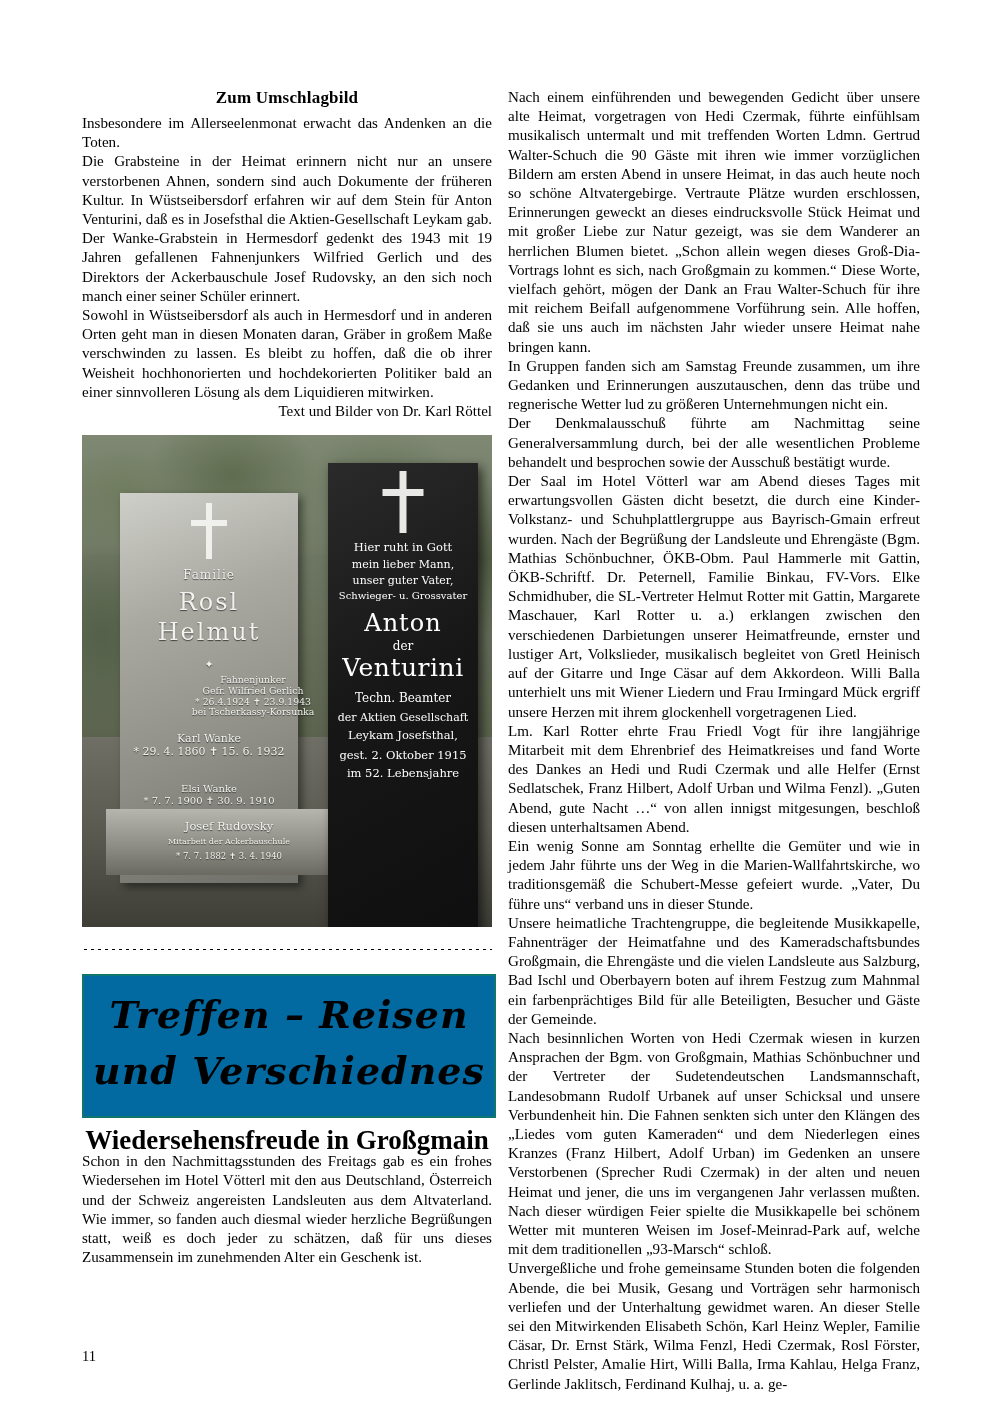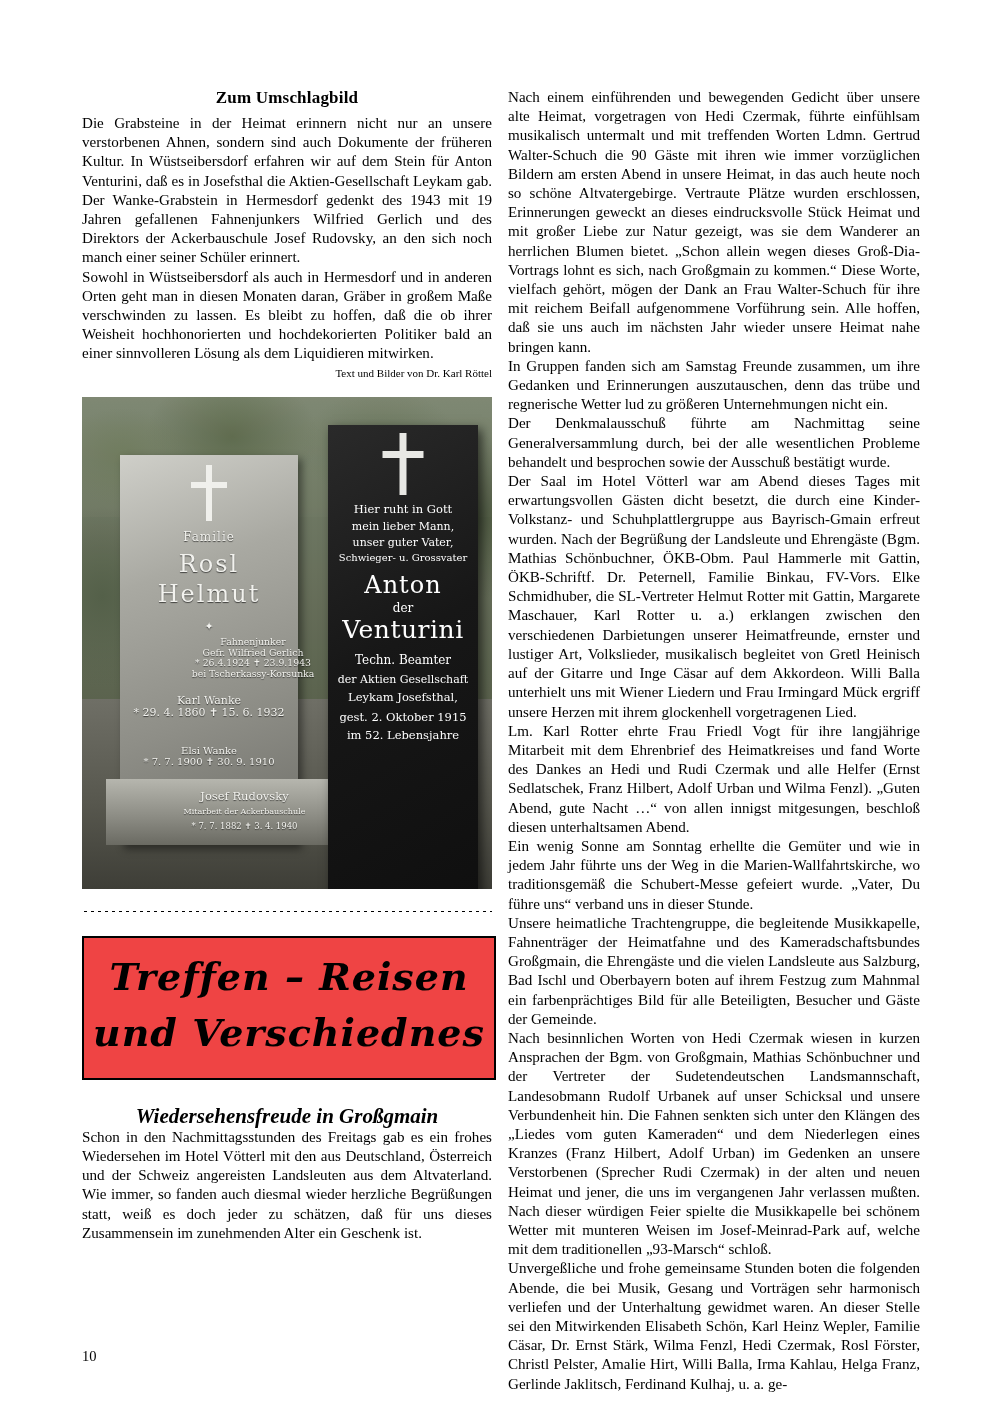--- a/index.html
+++ b/index.html
@@ -34,21 +34,21 @@
   p.body {
     font-size: 15.1px;
     line-height: 19.2px;
     text-align: justify;
     margin: 0;
     text-indent: 0;
     hyphens: auto;
   }
   p.body + p.body { margin-top: 0px; }
   p.signature {
-    font-size: 11px;
+    font-size: 15px;
     line-height: 19.2px;
     text-align: right;
     margin: 0;
   }
 
   
   .photo {
     position: relative;
     margin-top: 14px;
     width: 410px;
@@ -114,24 +114,23 @@
   }
   .sl-fam { top: 76px; font-size: 12px; letter-spacing: 1px; }
   .sl-name1 { top: 96px; font-size: 24px; letter-spacing: 2px; }
   .sl-name2 { top: 126px; font-size: 24px; letter-spacing: 2px; }
   .sl-rule { top: 166px; font-size: 11px; }
   .sl-blk1 { top: 182px; font-size: 9.3px; padding-left: 44px; }
   .sl-blk2 { top: 240px; font-size: 11px; }
   .sl-blk3 { top: 290px; font-size: 10px; }
   .stone-left .base {
     position: absolute;
-    left: -14px; bottom: 0;
+    left: -14px; bottom: 8px;
     width: 246px; height: 66px;
     background: linear-gradient(180deg, #b6b6ae 0%, #8a8a82 60%, #6a6a62 100%);
-    padding-left: 31px;
   }
   .stone-left .base .btxt {
     position: absolute; left: 0; width: 100%;
     text-align: center; color: #f4f4f0;
     font-family: "DejaVu Serif", serif;
     text-shadow: 0 1px 1px rgba(0,0,0,0.6);
   }
   .sl-b1 { top: 10px; font-size: 11.5px; }
   .sl-b2 { top: 28px; font-size: 8px; }
   .sl-b3 { top: 42px; font-size: 8.5px; }
@@ -187,23 +186,23 @@
     height: 5px;
     background-image: radial-gradient(#000 1.3px, transparent 1.4px);
     background-size: 7px 5px;
     background-repeat: repeat-x;
   }
 
   .banner {
     margin-top: 22px;
     width: 410px;
     height: 140px;
-    border: 2px solid #000000;
+    border: 2px solid #0f766e;
     position: relative;
-    background: #ef4444;
+    background: #0369a1;
     overflow: hidden;
   }
   .banner .script {
     position: absolute;
     left: 0; width: 100%;
     text-align: center;
     font-family: "DejaVu Serif", serif;
     font-style: italic;
     font-weight: bold;
     color: #000;
@@ -213,45 +212,45 @@
   .banner .line2 { top: 72px; font-size: 38px; }
 
   .kicker {
     margin-top: 20px;
     font-size: 14.2px;
     font-weight: bold;
     text-align: center;
     line-height: 17px;
   }
   .headline {
-    margin-top: 24px;
-    font-size: 21px;
+    margin-top: 10px;
+    font-size: 27px;
     font-weight: bold;
     text-align: center;
     line-height: 24px;
-    font-style: italic;
   }
   .after-headline { margin-top: 7px; }
 
   .pagenum {
     position: absolute;
     left: 82px;
     top: 1348px;
     font-size: 14.5px;
   }
 </style>
 </head>
 <body>
 
 <div class="page">
 
   <div class="col col-left">
 
     <h1 class="section-title">Zum Umschlagbild</h1>
 
+    <p class="body">Insbesondere im Allerseelenmonat erwacht das Andenken an die Toten.</p>
     <p class="body">Die Grabsteine in der Heimat erinnern nicht nur an unsere verstorbenen Ahnen, sondern sind auch Dokumente der früheren Kultur. In Wüstseibersdorf erfahren wir auf dem Stein für Anton Venturini, daß es in Josefsthal die Aktien-Gesellschaft Leykam gab. Der Wanke-Grabstein in Hermesdorf gedenkt des 1943 mit 19 Jahren gefallenen Fahnenjunkers Wilfried Gerlich und des Direktors der Ackerbauschule Josef Rudovsky, an den sich noch manch einer seiner Schüler erinnert.</p>
     <p class="body">Sowohl in Wüstseibersdorf als auch in Hermesdorf und in anderen Orten geht man in diesen Monaten daran, Gräber in großem Maße verschwinden zu lassen. Es bleibt zu hoffen, daß die ob ihrer Weisheit hochhonorierten und hochdekorierten Politiker bald an einer sinnvolleren Lösung als dem Liquidieren mitwirken.</p>
     <p class="signature">Text und Bilder von Dr. Karl Röttel</p>
 
     <div class="photo">
       <div class="sky"></div>
       <div class="foliage"></div>
       <div class="ground"></div>
 
       <div class="stone-left">
@@ -308,14 +307,14 @@
     <p class="body">In Gruppen fanden sich am Samstag Freunde zusammen, um ihre Gedanken und Erinnerungen auszutauschen, denn das trübe und regnerische Wetter lud zu größeren Unternehmungen nicht ein.</p>
     <p class="body">Der Denkmalausschuß führte am Nachmittag seine Generalversammlung durch, bei der alle wesentlichen Probleme behandelt und besprochen sowie der Ausschuß bestätigt wurde.</p>
     <p class="body">Der Saal im Hotel Vötterl war am Abend dieses Tages mit erwartungsvollen Gästen dicht besetzt, die durch eine Kinder-Volkstanz- und Schuhplattlergruppe aus Bayrisch-Gmain erfreut wurden. Nach der Begrüßung der Landsleute und Ehrengäste (Bgm. Mathias Schönbuchner, ÖKB-Obm. Paul Hammerle mit Gattin, ÖKB-Schriftf. Dr. Peternell, Familie Binkau, FV-Vors. Elke Schmidhuber, die SL-Vertreter Helmut Rotter mit Gattin, Margarete Maschauer, Karl Rotter u. a.) erklangen zwischen den verschiedenen Darbietungen unserer Heimatfreunde, ernster und lustiger Art, Volkslieder, musikalisch begleitet von Gretl Heinisch auf der Gitarre und Inge Cäsar auf dem Akkordeon. Willi Balla unterhielt uns mit Wiener Liedern und Frau Irmingard Mück ergriff unsere Herzen mit ihrem glockenhell vorgetragenen Lied.</p>
     <p class="body">Lm. Karl Rotter ehrte Frau Friedl Vogt für ihre langjährige Mitarbeit mit dem Ehrenbrief des Heimatkreises und fand Worte des Dankes an Hedi und Rudi Czermak und alle Helfer (Ernst Sedlatschek, Franz Hilbert, Adolf Urban und Wilma Fenzl). „Guten Abend, gute Nacht …“ von allen innigst mitgesungen, beschloß diesen unterhaltsamen Abend.</p>
     <p class="body">Ein wenig Sonne am Sonntag erhellte die Gemüter und wie in jedem Jahr führte uns der Weg in die Marien-Wallfahrtskirche, wo traditionsgemäß die Schubert-Messe gefeiert wurde. „Vater, Du führe uns“ verband uns in dieser Stunde.</p>
     <p class="body">Unsere heimatliche Trachtengruppe, die begleitende Musikkapelle, Fahnenträger der Heimatfahne und des Kameradschaftsbundes Großgmain, die Ehrengäste und die vielen Landsleute aus Salzburg, Bad Ischl und Oberbayern boten auf ihrem Festzug zum Mahnmal ein farbenprächtiges Bild für alle Beteiligten, Besucher und Gäste der Gemeinde.</p>
     <p class="body">Nach besinnlichen Worten von Hedi Czermak wiesen in kurzen Ansprachen der Bgm. von Großgmain, Mathias Schönbuchner und der Vertreter der Sudetendeutschen Landsmannschaft, Landesobmann Rudolf Urbanek auf unser Schicksal und unsere Verbundenheit hin. Die Fahnen senkten sich unter den Klängen des „Liedes vom guten Kameraden“ und dem Niederlegen eines Kranzes (Franz Hilbert, Adolf Urban) im Gedenken an unsere Verstorbenen (Sprecher Rudi Czermak) in der alten und neuen Heimat und jener, die uns im vergangenen Jahr verlassen mußten. Nach dieser würdigen Feier spielte die Musikkapelle bei schönem Wetter mit munteren Weisen im Josef-Meinrad-Park auf, welche mit dem traditionellen „93-Marsch“ schloß.</p>
     <p class="body">Unvergeßliche und frohe gemeinsame Stunden boten die folgenden Abende, die bei Musik, Gesang und Vorträgen sehr harmonisch verliefen und der Unterhaltung gewidmet waren. An dieser Stelle sei den Mitwirkenden Elisabeth Schön, Karl Heinz Wepler, Familie Cäsar, Dr. Ernst Stärk, Wilma Fenzl, Hedi Czermak, Rosl Förster, Christl Pelster, Amalie Hirt, Willi Balla, Irma Kahlau, Helga Franz, Gerlinde Jaklitsch, Ferdinand Kulhaj, u. a. ge-</p>
   </div>
 
-  <div class="pagenum">10</div>
+  <div class="pagenum">11</div>
 </div>
 
 </body></html>

